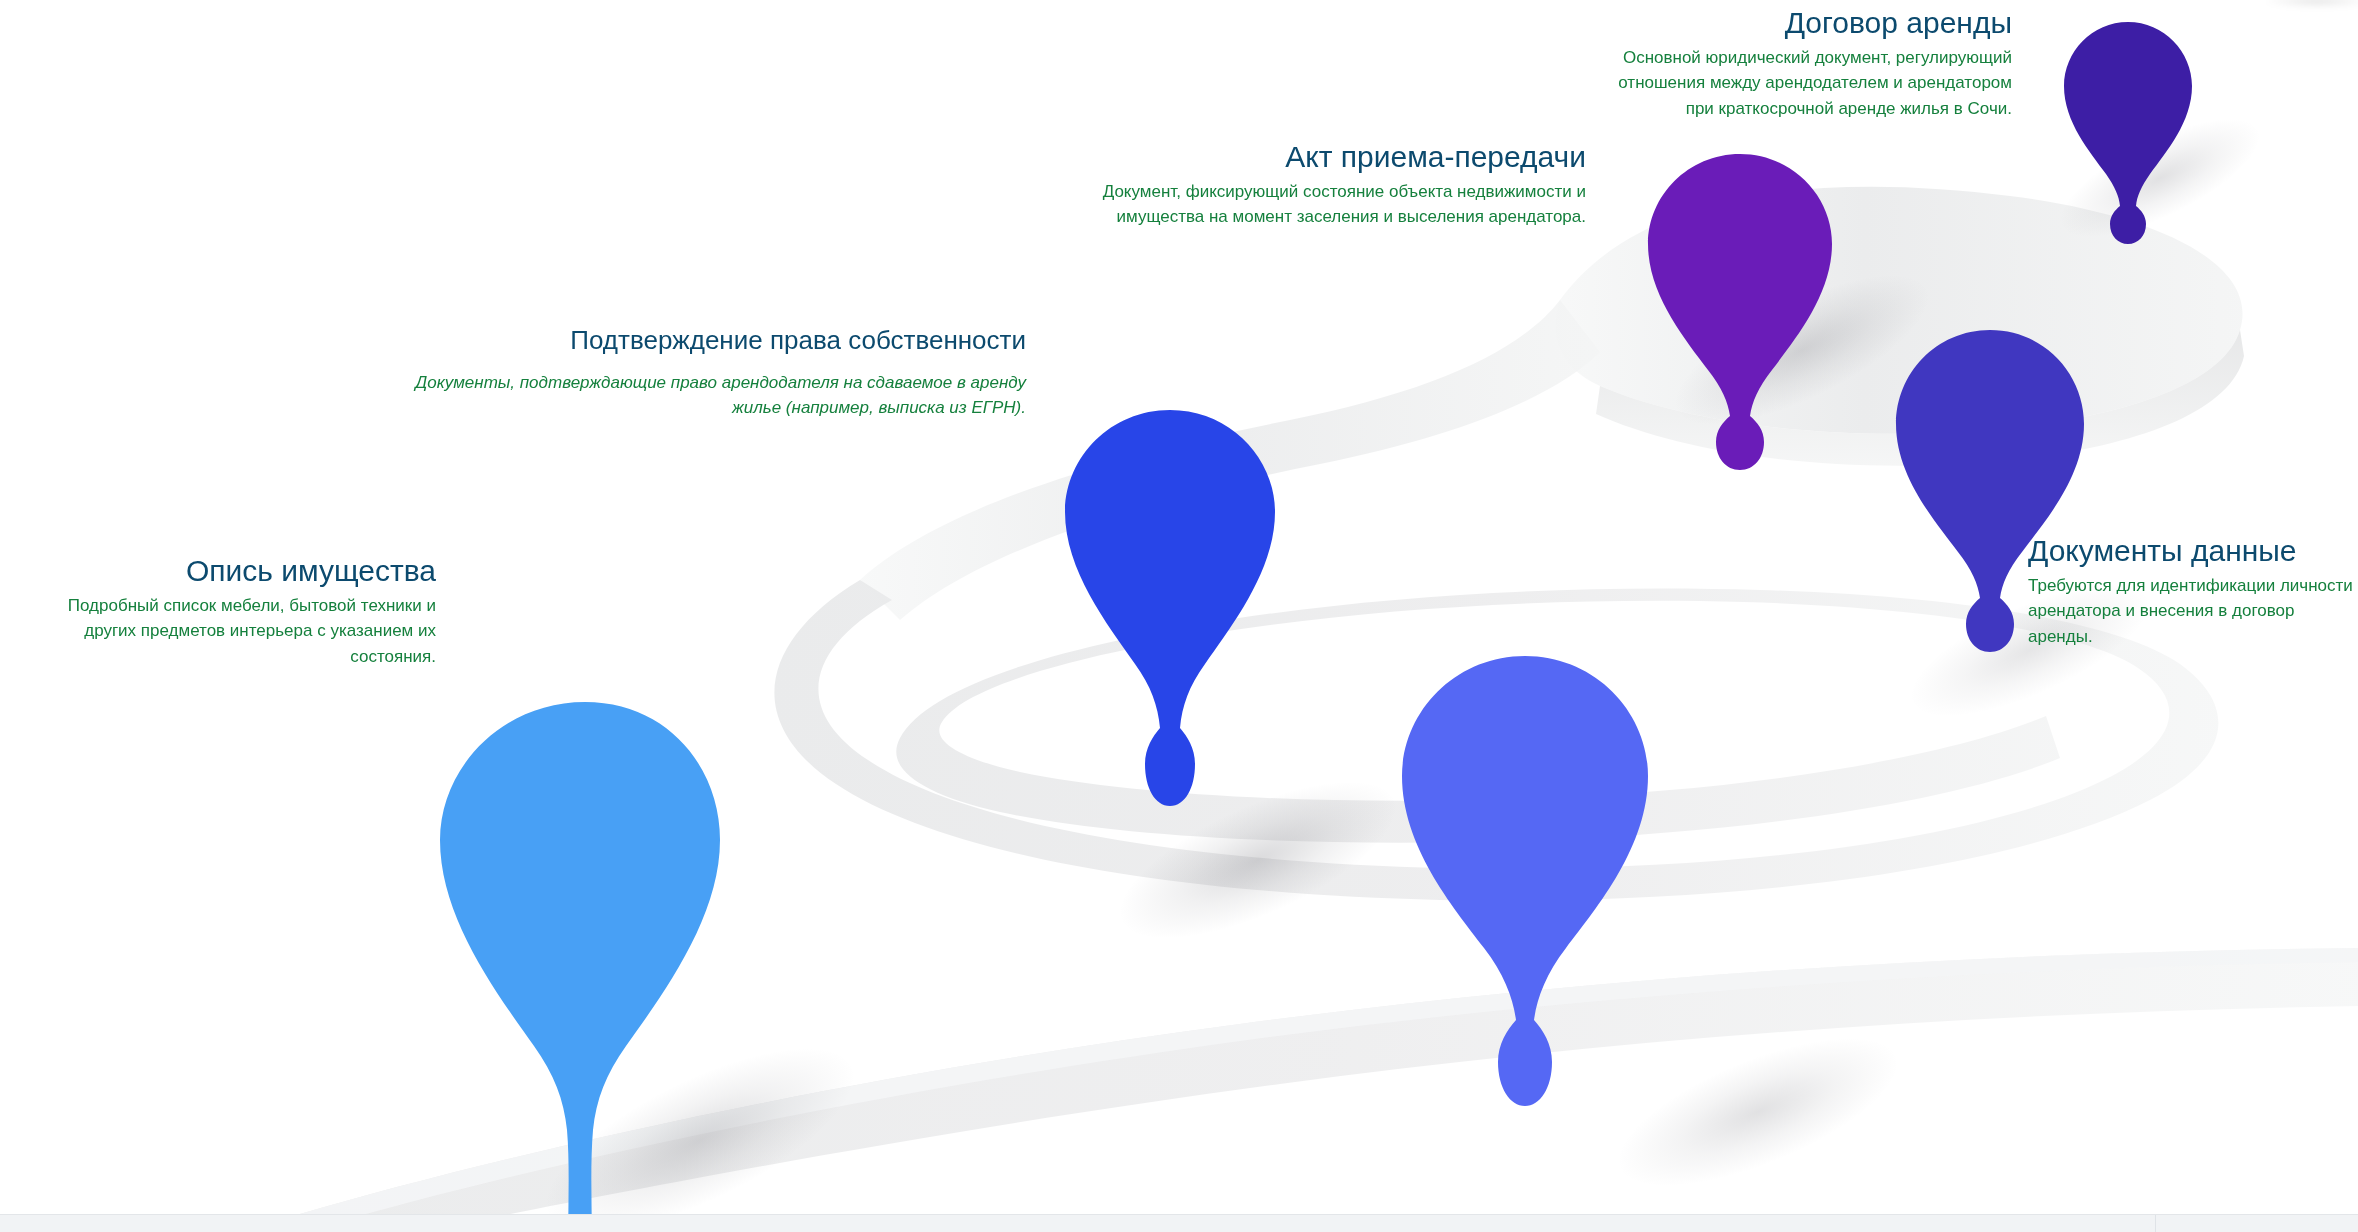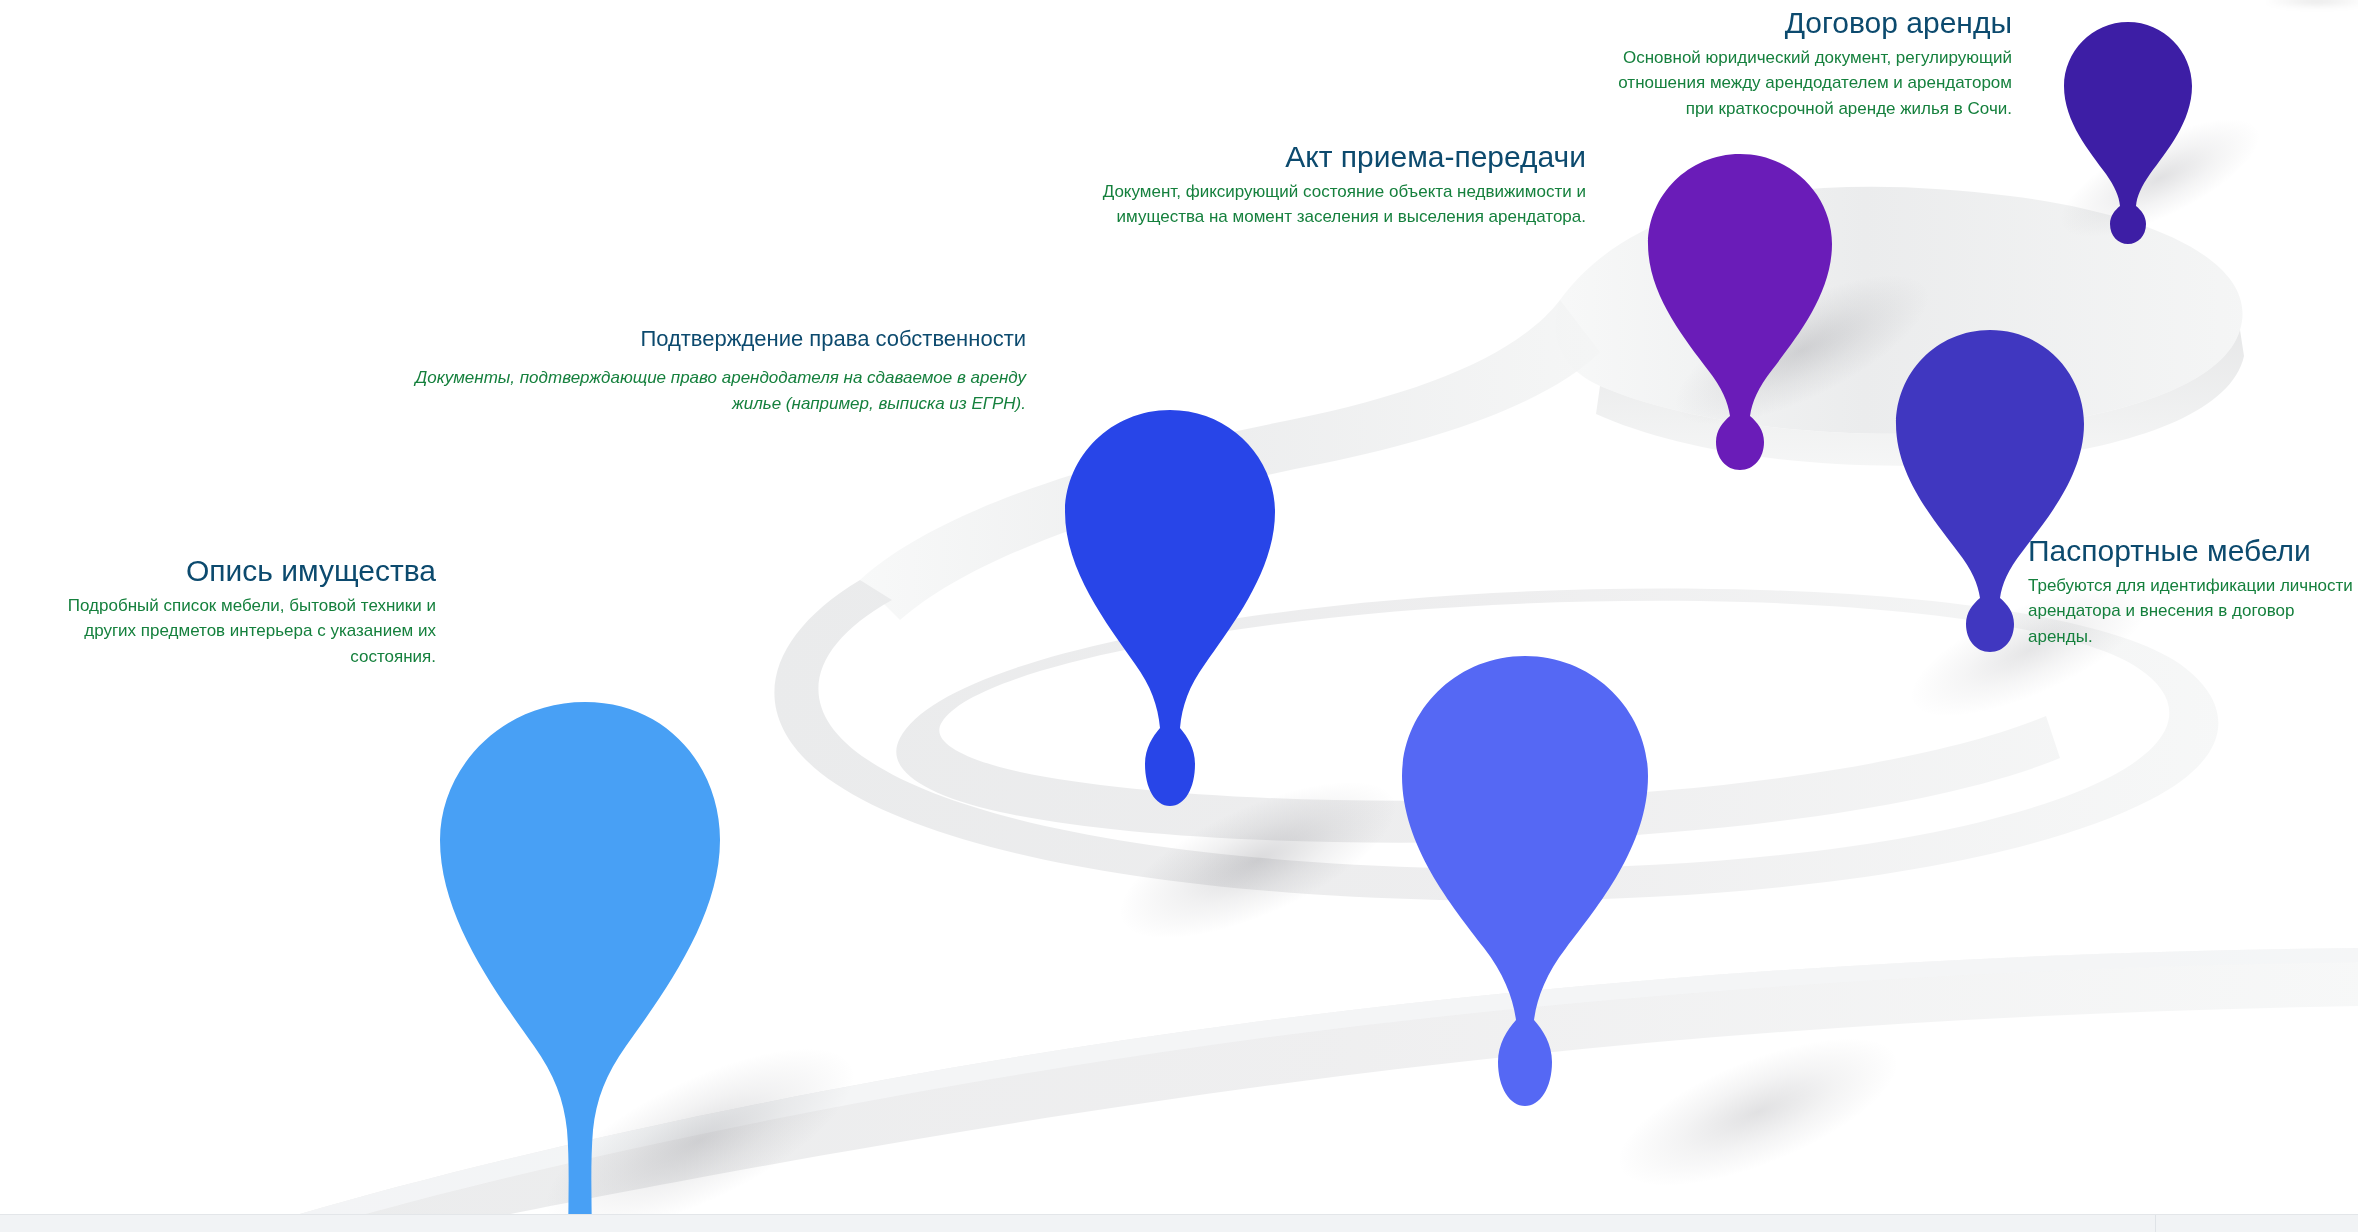--- a/index.html
+++ b/index.html
@@ -31,21 +31,21 @@
     color:#15803d;
     font-size:17px;
     line-height:25.5px;
     margin:0;
   }
   .align-right{text-align:right;}
   .align-left{text-align:left;}
 
   
   .t-30{font-size:30px;}
-  .t-19{font-size:22px;}
+  .t-19{font-size:26px;}
 
   
   .bottom-band{
     position:absolute;left:0;top:1214px;width:2358px;height:18px;
     background:#f1f3f5;z-index:9;
   }
   .bottom-band .hairline{
     position:absolute;left:0;top:0;width:2358px;height:1px;background:#e3e6e9;
   }
   .bottom-band .divider{
@@ -259,21 +259,21 @@
     <div class="title t-30">Акт приема-передачи</div>
     <div class="desc">Документ, фиксирующий состояние объекта недвижимости и имущества на момент заселения и выселения арендатора.</div>
   </div>
 
   <div class="block align-right" style="left:1600px;top:6px;width:412px;">
     <div class="title t-30">Договор аренды</div>
     <div class="desc">Основной юридический документ, регулирующий отношения между арендодателем и арендатором при краткосрочной аренде жилья в Сочи.</div>
   </div>
 
   <div class="block align-left" style="left:2028px;top:534px;width:330px;">
-    <div class="title t-30">Паспортные мебели</div>
+    <div class="title t-30">Документы данные</div>
     <div class="desc">Требуются для идентификации личности арендатора и внесения в договор аренды.</div>
   </div>
 
 
   <div class="corner-smudge"></div>
 
   <div class="bottom-band">
     <div class="hairline"></div>
     <div class="divider"></div>
   </div>

